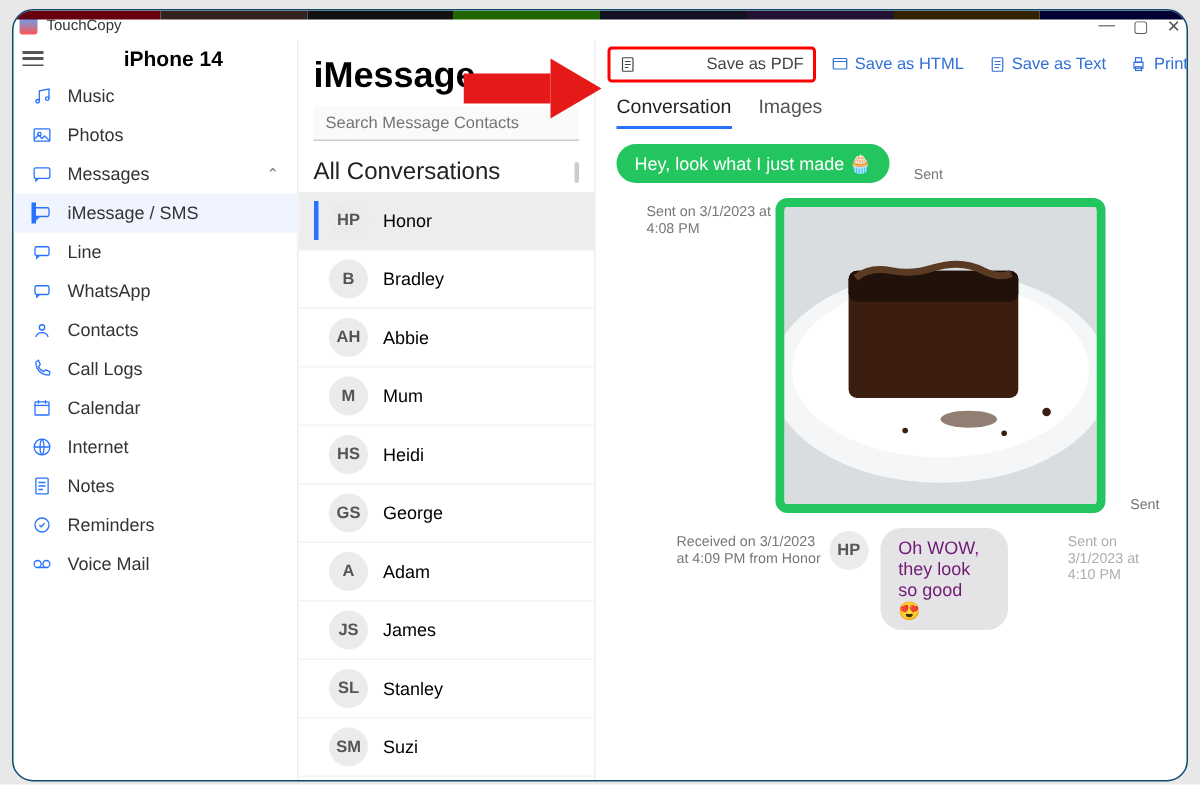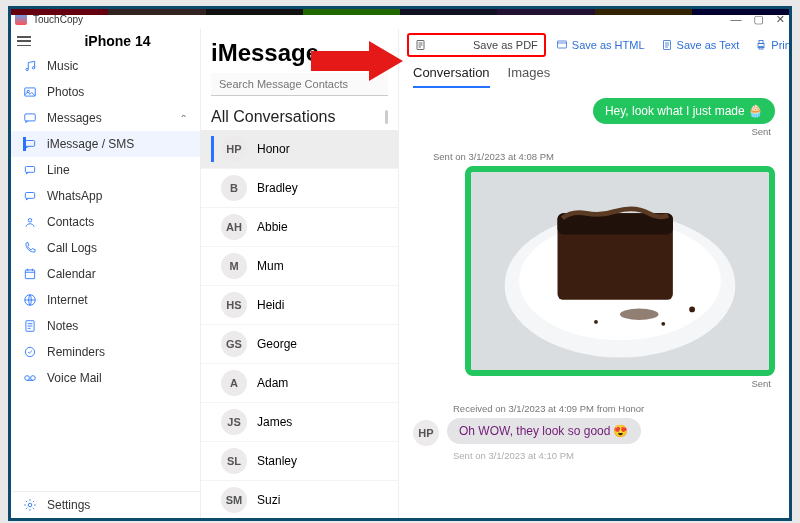--- a/index.html
+++ b/index.html
@@ -1,17 +1,17 @@
 <!DOCTYPE html>
 <html><head>
 <meta charset="utf-8">
 <style>
   * { box-sizing: border-box; font-family: "Segoe UI", Arial, sans-serif; }
   body { margin:0; width:800px; height:523px; background:#e8e8e8; overflow:hidden; }
-  .app-window { position:absolute; left:8px; top:6px; width:784px; height:515px; background:#fff; border:3px solid #0c4a6e; border-radius:0; overflow:hidden; display:flex; flex-direction:column; }
+  .app-window { position:absolute; left:8px; top:6px; width:784px; height:515px; background:#fff; border:1px solid #0c4a6e; border-radius:14px; overflow:hidden; display:flex; flex-direction:column; }
   .titlebar { height:20px; display:flex; align-items:center; padding:0 4px; font-size:10px; color:#333; }
   .titlebar .left { display:flex; align-items:center; gap:6px; flex:1; }
   .titlebar .wincontrols { display:flex; gap:12px; font-size:11px; color:#555; }
   .titlebar .wincontrols span { cursor:default; }
   .app-icon { width:12px; height:12px; background:linear-gradient(#5af,#f55); border-radius:2px; }
   .body { display:flex; flex:1; min-height:0; }
   
   .sidebar-left { width:190px; border-right:1px solid #eee; display:flex; flex-direction:column; }
   .device-row { display:flex; align-items:center; padding:4px 6px; gap:10px; }
   .hamburger { width:14px; height:10px; display:flex; flex-direction:column; justify-content:space-between; }
@@ -48,21 +48,21 @@
   .tool-btn svg { width:12px; height:12px; stroke:#2f6fd8; fill:none; stroke-width:1.6; }
   .tool-btn.dark { color:#444;gap:46px; }
   .tool-btn.dark svg { stroke:#444; }
   .tool-btn.highlight { border:2px solid #ff0000; }
   .tool-sep { width:1px; height:18px; background:#e0e0e0; margin:0 6px; }
   .red-arrow { position:absolute; z-index:20; }
   .tabs { display:flex; gap:18px; padding:8px 14px 0 14px; font-size:13px; color:#555; }
   .tab { padding-bottom:6px; cursor:pointer; }
   .tab.active { border-bottom:2px solid #2773ff; color:#222; }
   .messages { flex:1; overflow:auto; padding:10px 14px; position:relative; font-size:12px; }
-  .msg-row { display:flex; flex-direction:column; margin-bottom:10px; }
+  .msg-row { display:flex; flex-direction:row; margin-bottom:10px; }
   .msg-row.sent { align-items:flex-end; }
   .msg-row.received { align-items:flex-start; }
   .bubble-green { background:#22c55e; color:#fff; padding:6px 12px; border-radius:14px; font-size:12px; max-width:260px; }
   .bubble-gray { background:#e4e4e7; color:#701a75; padding:6px 12px; border-radius:14px; font-size:12px; max-width:260px; }
   .timestamp { font-size:9.5px; color:#777; margin:4px 2px; }
   .status { font-size:9.5px; color:#777; margin:2px 4px 0 16px; }
   .image-bubble { border:6px solid #22c55e; border-radius:8px; width:310px; height:210px; overflow:hidden; }
   .image-bubble svg { width:100%; height:100%; display:block; }
   .recv-group { display:flex; gap:8px; align-items:flex-start; }
   .recv-av { width:26px; height:26px; border-radius:50%; background:#eceaea; display:flex; align-items:center; justify-content:center; font-size:11px; font-weight:600; color:#555; flex-shrink:0; margin-top:2px; }
@@ -225,31 +225,20 @@
               <svg viewBox="0 0 24 24">
                 <circle cx="7" cy="12" r="4"></circle>
                 <circle cx="17" cy="12" r="4"></circle>
                 <path d="M7 16h10"></path>
               </svg>
             </span>
             <span>Voice Mail</span>
           </div>
         </div>
 
-      <div class="sidebar-bottom">
-        <div class="nav-item">
-          <span class="icon">
-              <svg viewBox="0 0 24 24">
-                <circle cx="12" cy="12" r="3"></circle>
-                <path d="M12 2v3M12 19v3M2 12h3M19 12h3M5 5l2 2M17 17l2 2M5 19l2-2M17 7l2-2"></path>
-              </svg>
-            </span>
-          <span>Settings</span>
-        </div>
-      </div>
     </div>
 
     <div class="contacts-panel">
       <div class="title-block">iMessage</div>
       <div class="searchbox">
         <input type="text" placeholder="Search Message Contacts" style="">
       </div>
       <div class="all-conv">
         <span>All Conversations</span>
         <span class="hint"></span>

